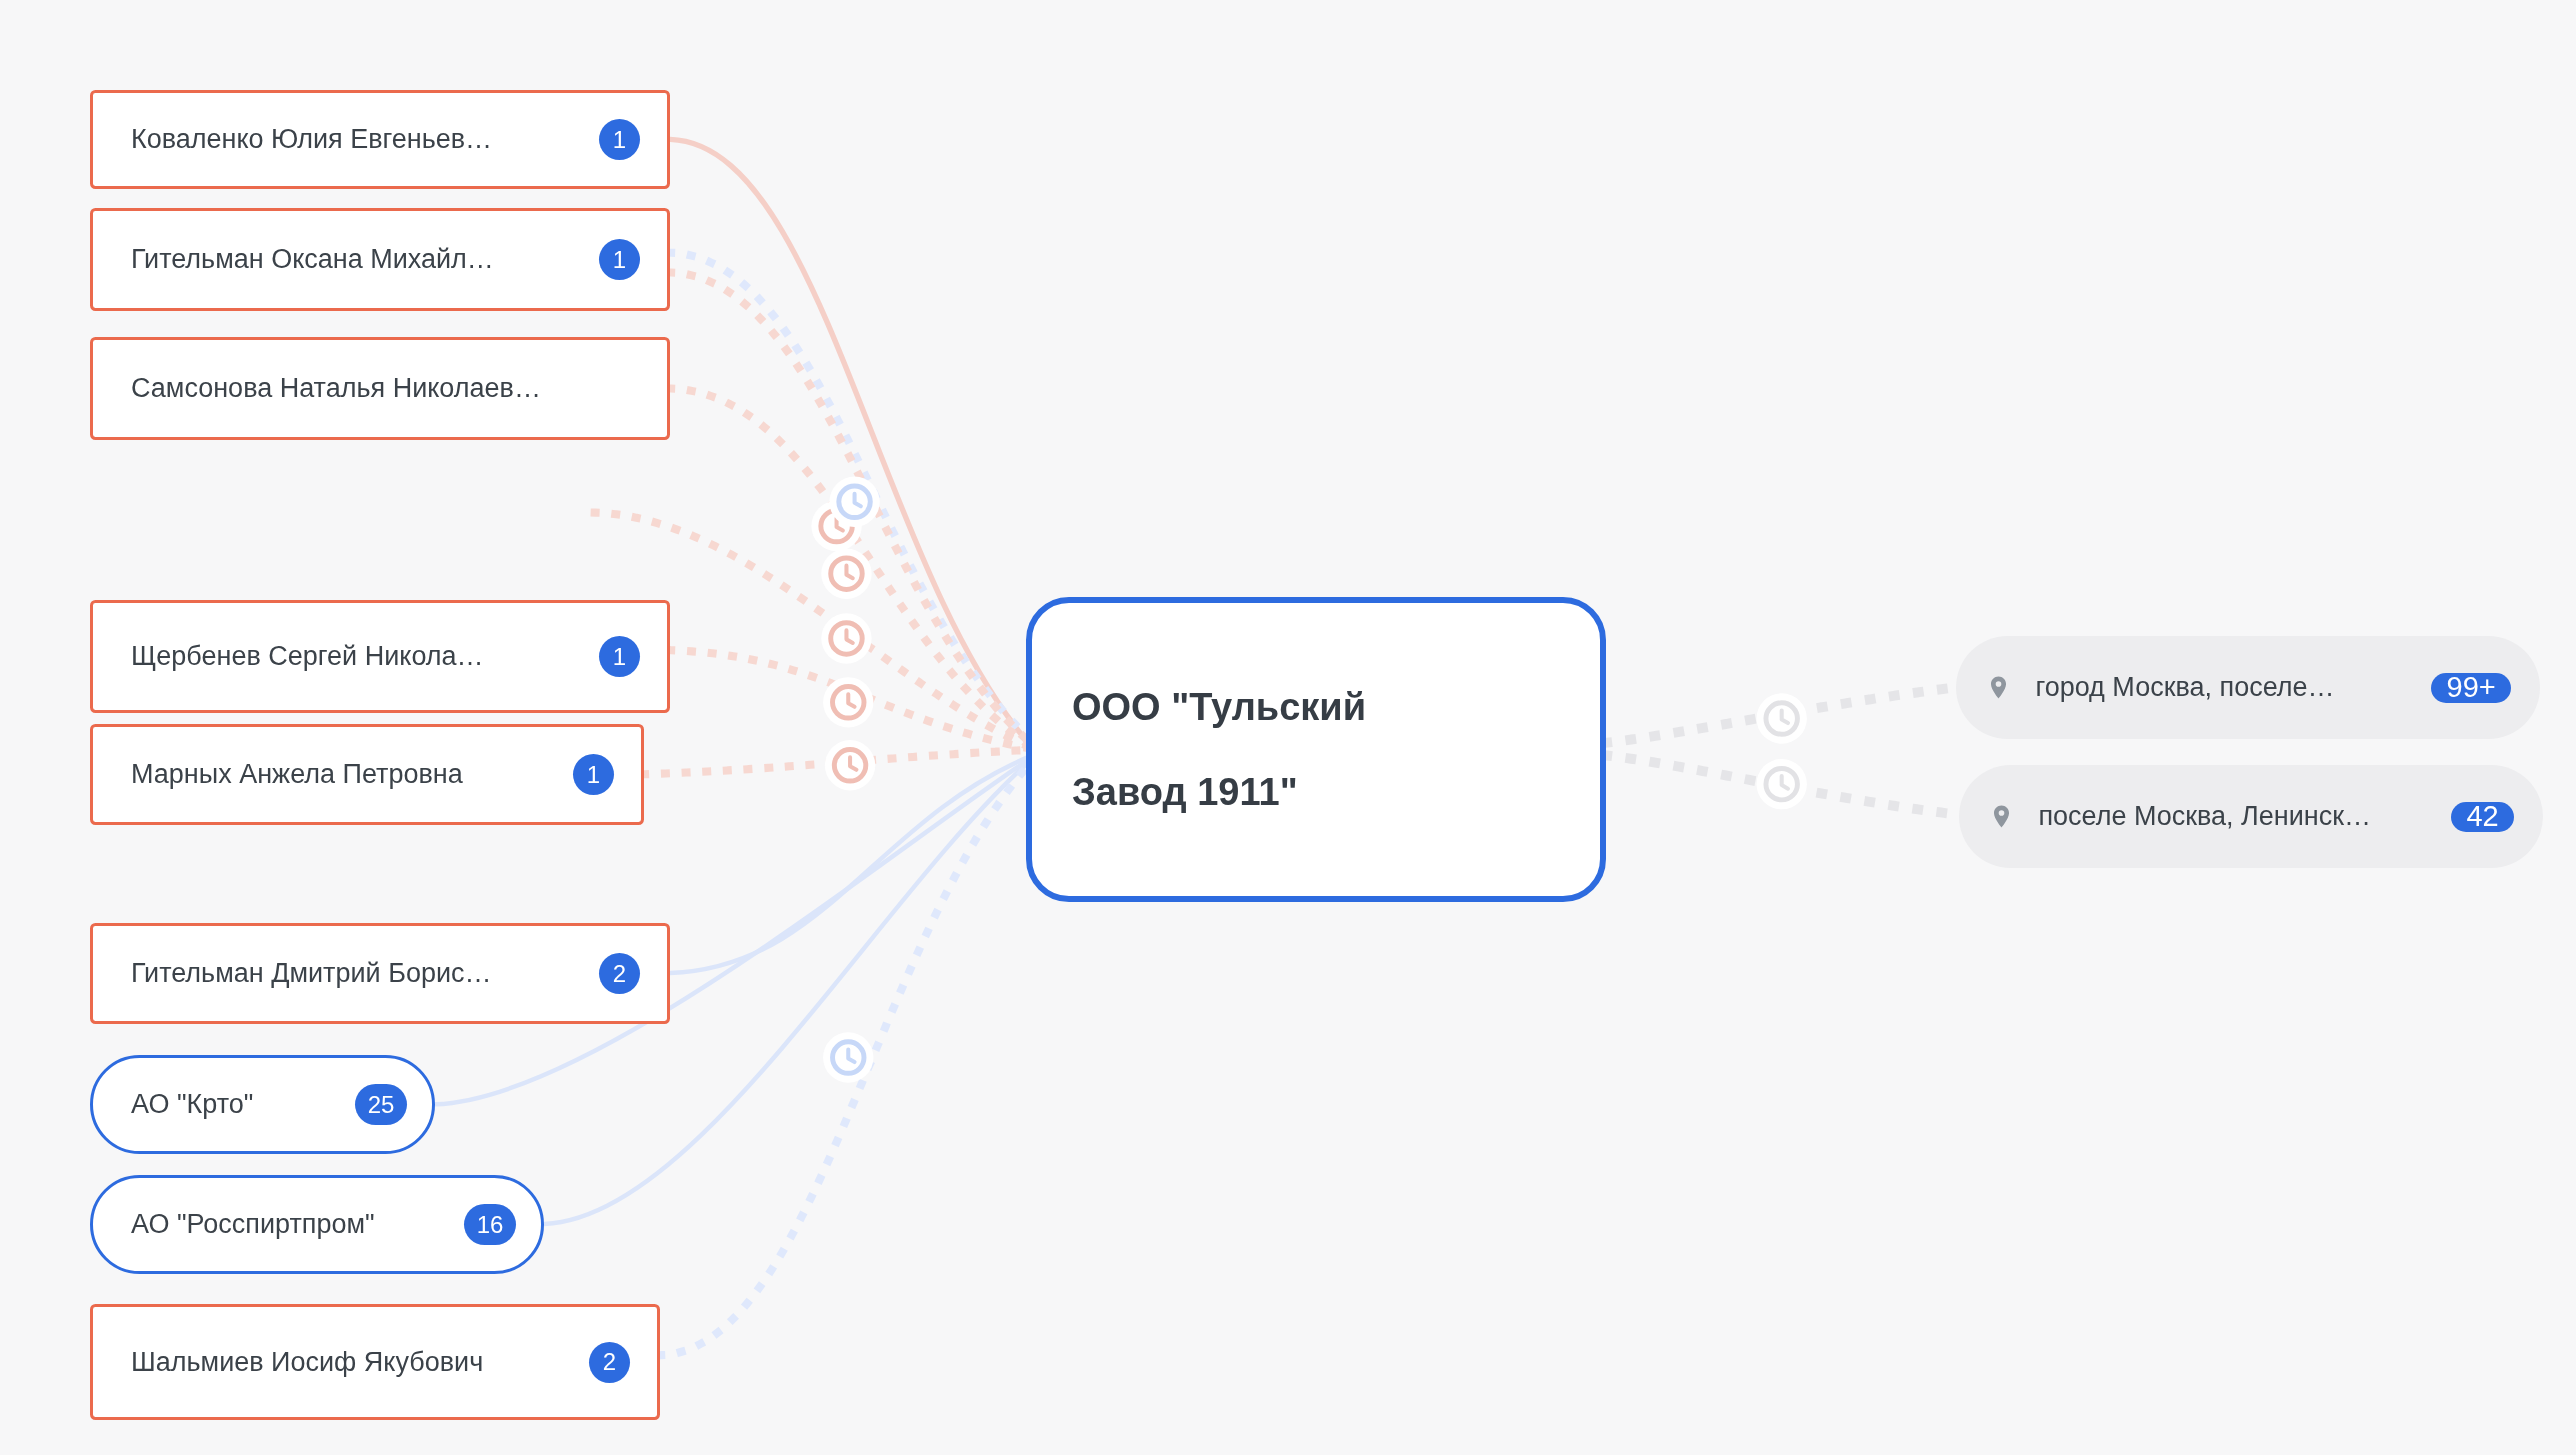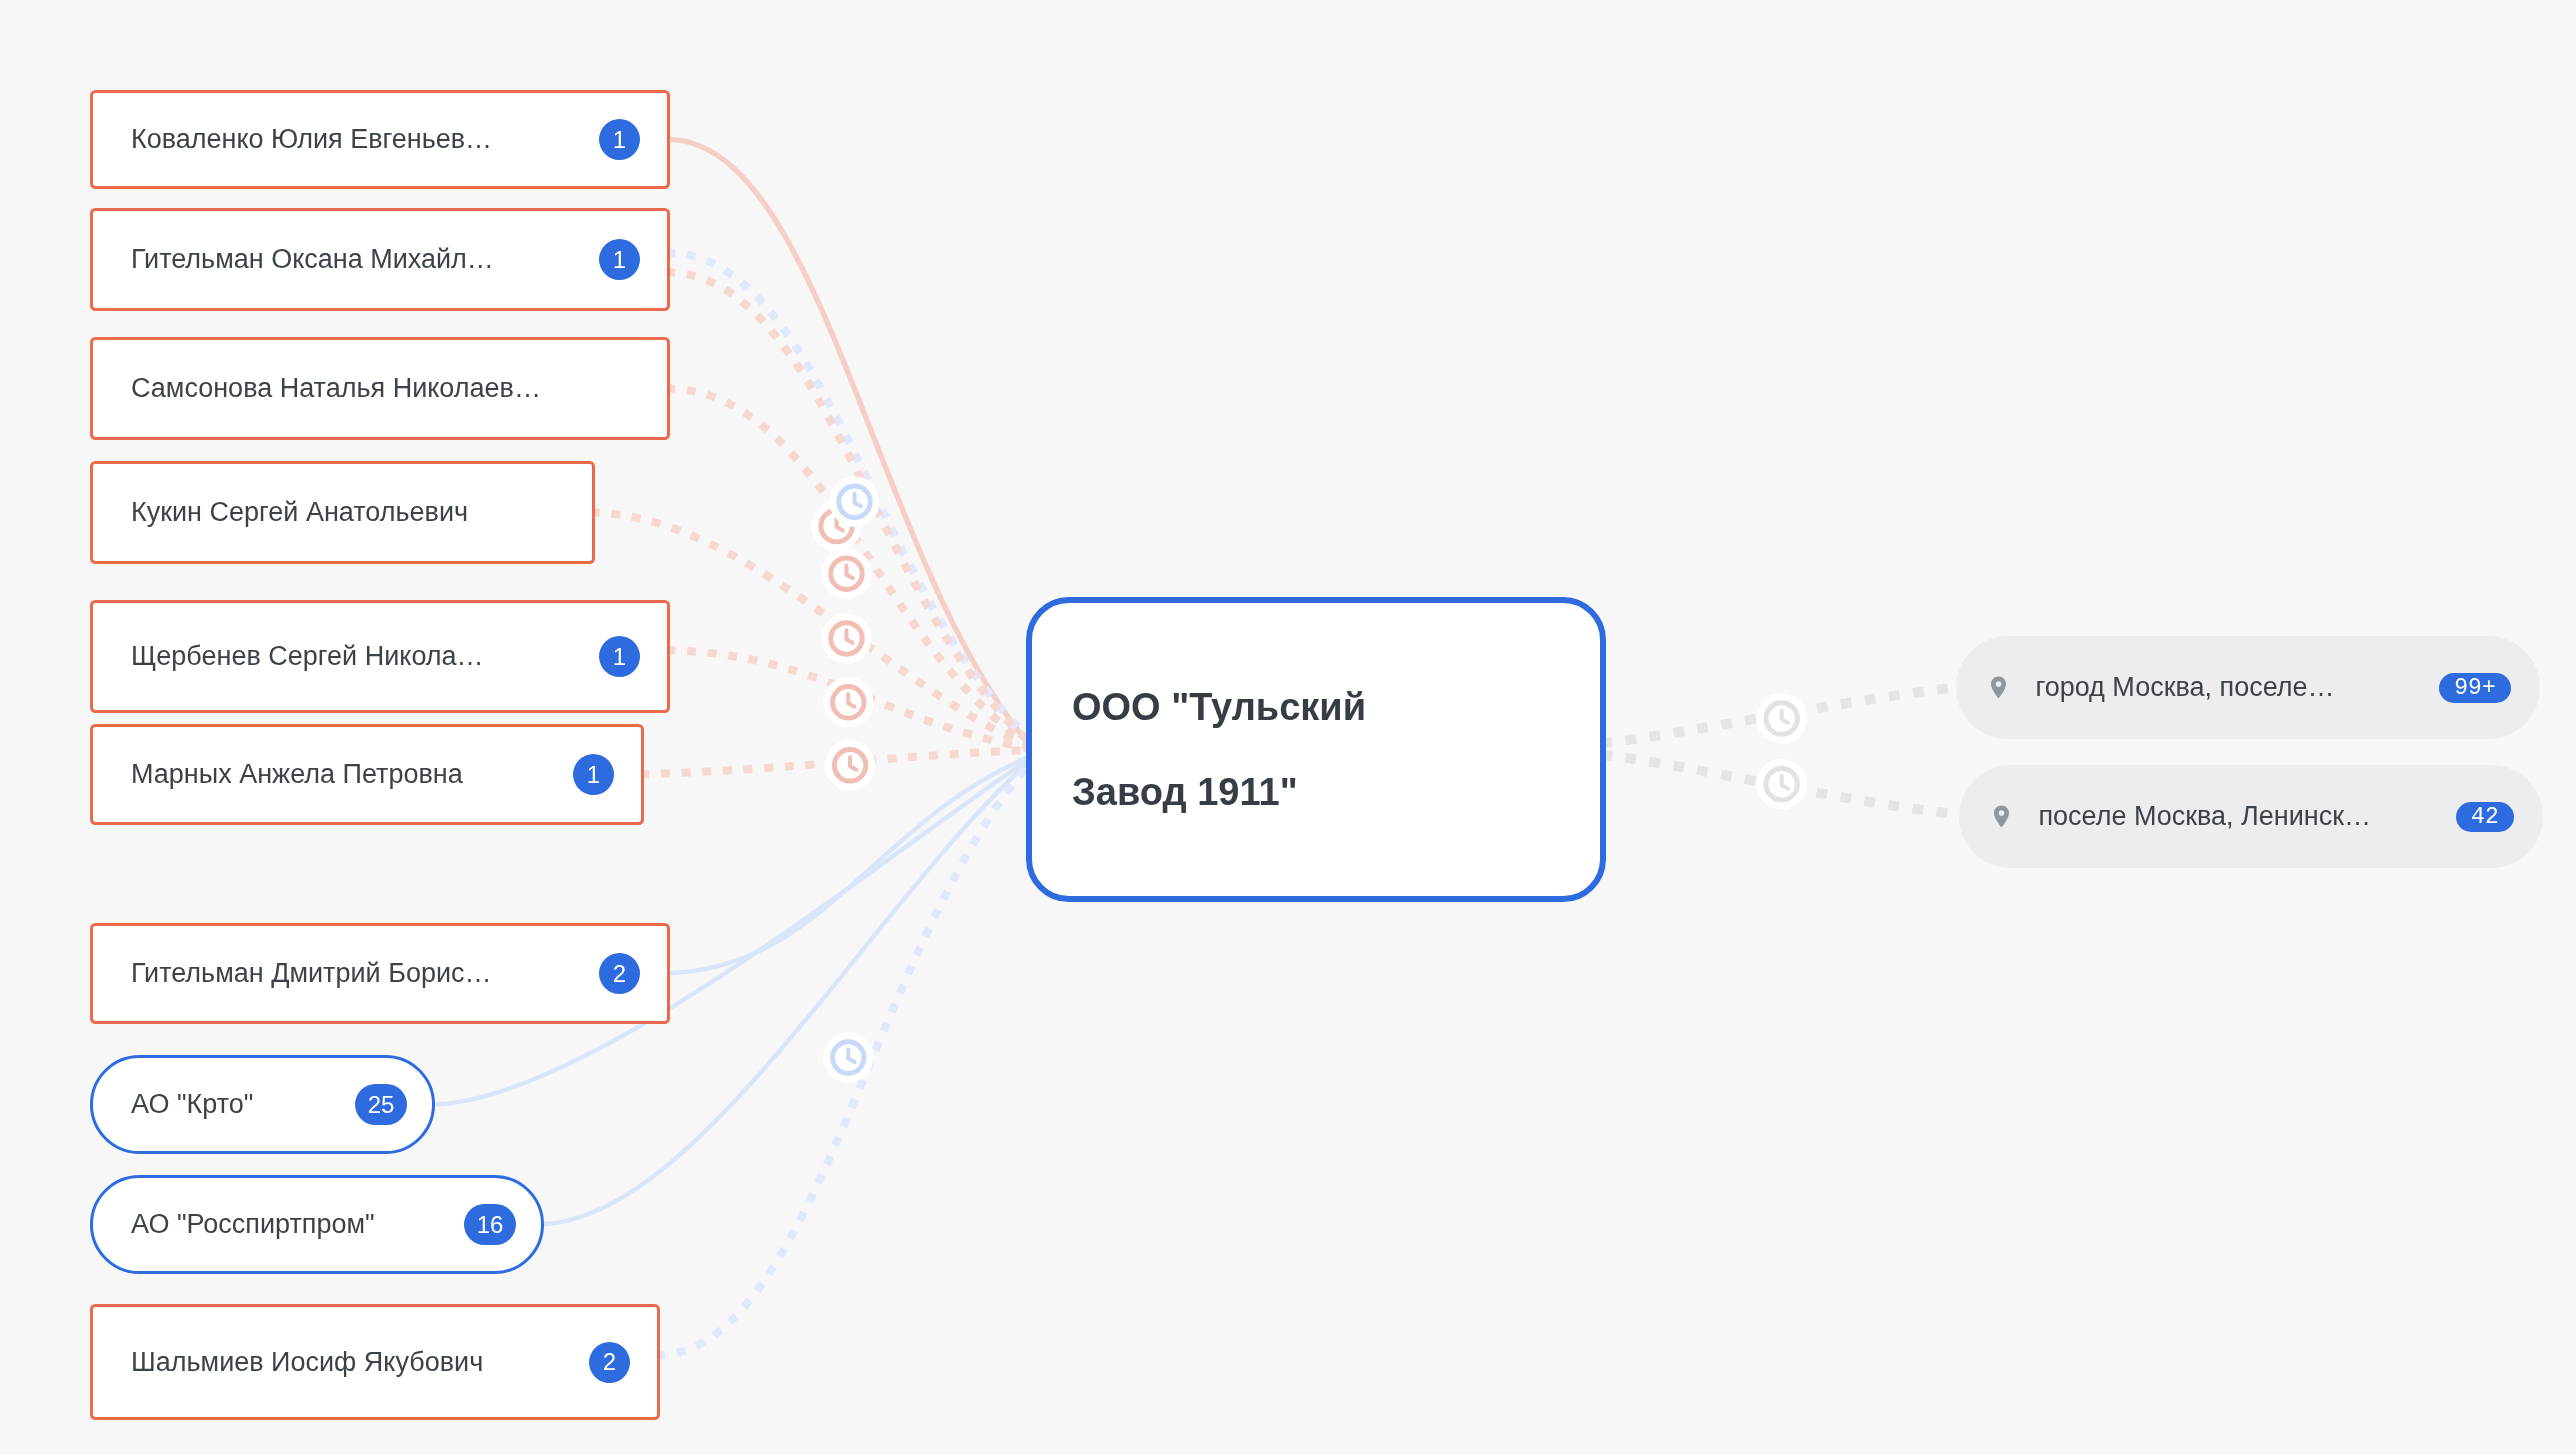--- a/index.html
+++ b/index.html
@@ -83,22 +83,21 @@
     justify-content:center;
     font-size:24px;
     font-weight:500;
     flex:0 0 auto;
   }
   .location .badge{
     height:30px;
     min-width:45px;
     padding:0 15.3px;
     border-radius:24px;
-    font-size:23px;
-    font-family:Liberation Mono, monospace;
+    font-size:29px;
   }
   .node .label{margin-right:21.6px;}
   .node.no-badge .label{margin-right:0;}
 </style>
 </head>
 <body>
 
 <div class="stage">
   <svg class="edges" width="2576" height="1455" viewBox="0 0 2864 1618">
       <path d="M745,155 C915,161 973,624.7 1143,826" fill="none" stroke="#f5cfc7" stroke-width="6" stroke-linecap="round"></path>
@@ -165,23 +164,20 @@
         <span class="label">Коваленко Юлия Евгеньев…</span>
         <span class="badge">1</span>
       </div>
       <div class="node person" style="left: 90px; top: 208px; width: 580px; height: 103px;">
         <span class="label">Гительман Оксана Михайл…</span>
         <span class="badge">1</span>
       </div>
       <div class="node person no-badge" style="left: 90px; top: 337px; width: 580px; height: 103px;">
         <span class="label">Самсонова Наталья Николаев…</span>
       </div>
-      <div class="node person no-badge" style="left: 90px; top: 461px; width: 505px; height: 103px;">
-        <span class="label">Кукин Сергей Анатольевич</span>
-      </div>
       <div class="node person" style="left: 90px; top: 600px; width: 580px; height: 113px;">
         <span class="label">Щербенев Сергей Никола…</span>
         <span class="badge">1</span>
       </div>
       <div class="node person" style="left: 90px; top: 724px; width: 554px; height: 101px;">
         <span class="label">Марных Анжела Петровна</span>
         <span class="badge">1</span>
       </div>
       <div class="node person" style="left: 90px; top: 923px; width: 580px; height: 101px;">
         <span class="label">Гительман Дмитрий Борис…</span>

